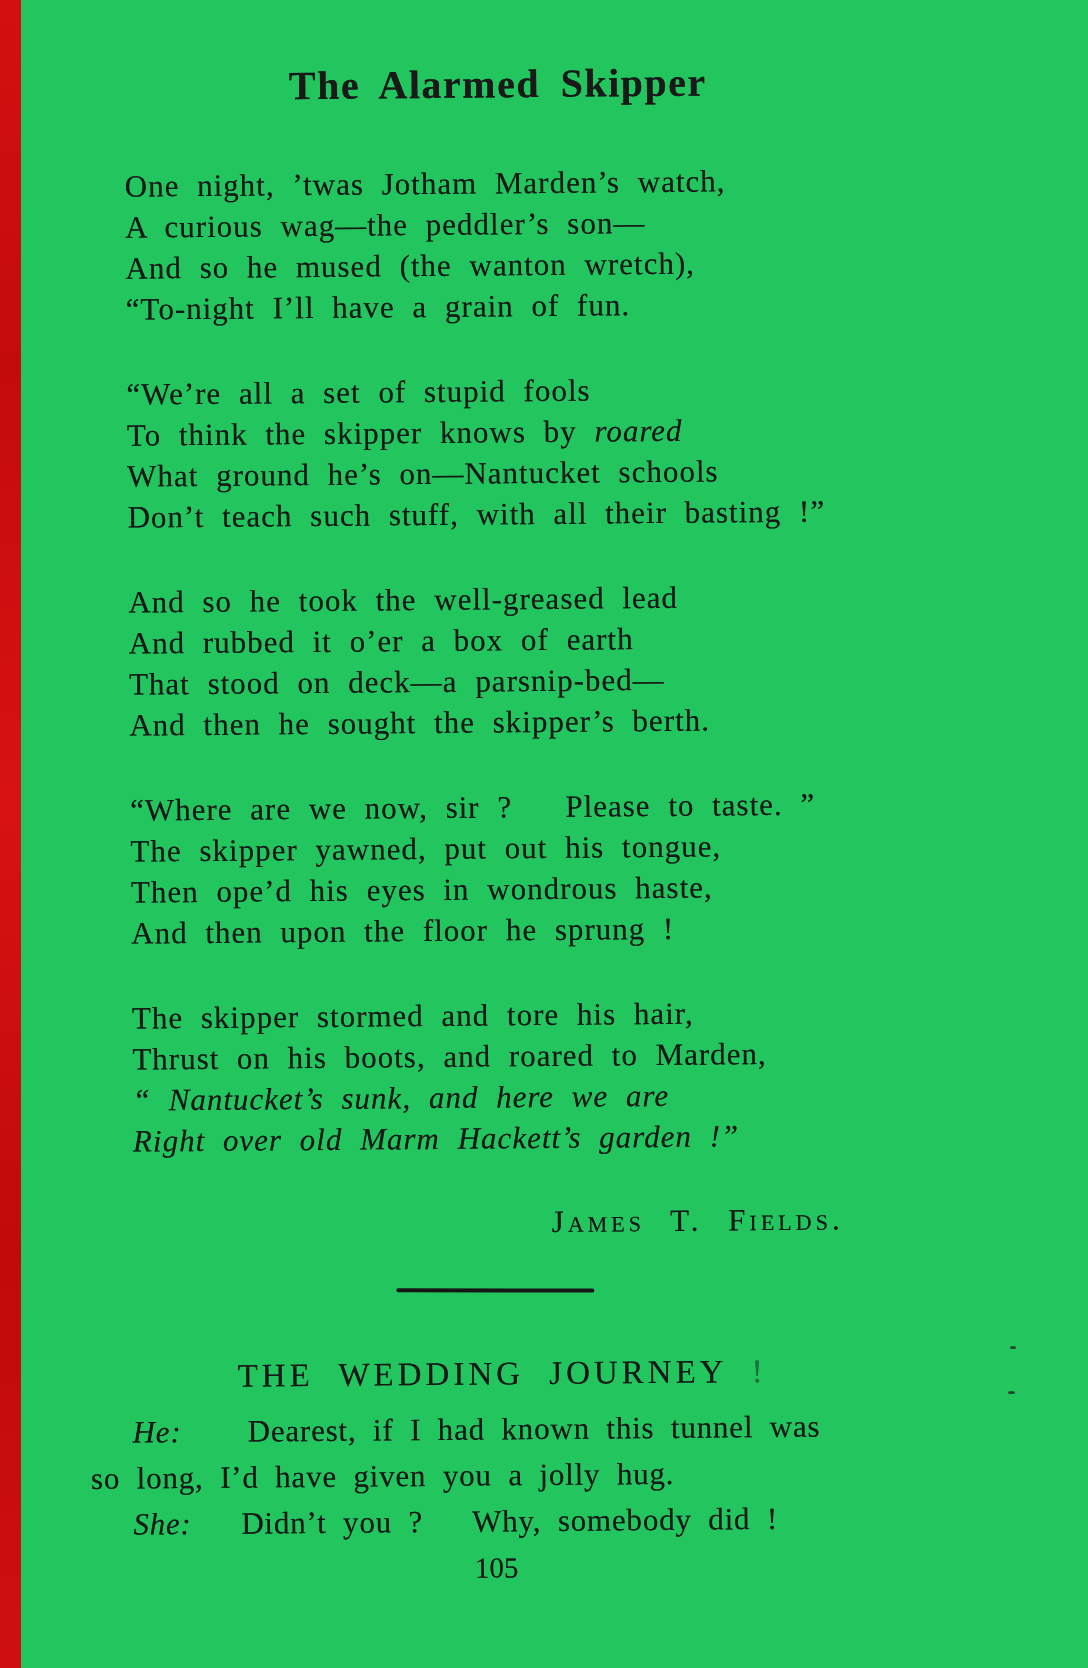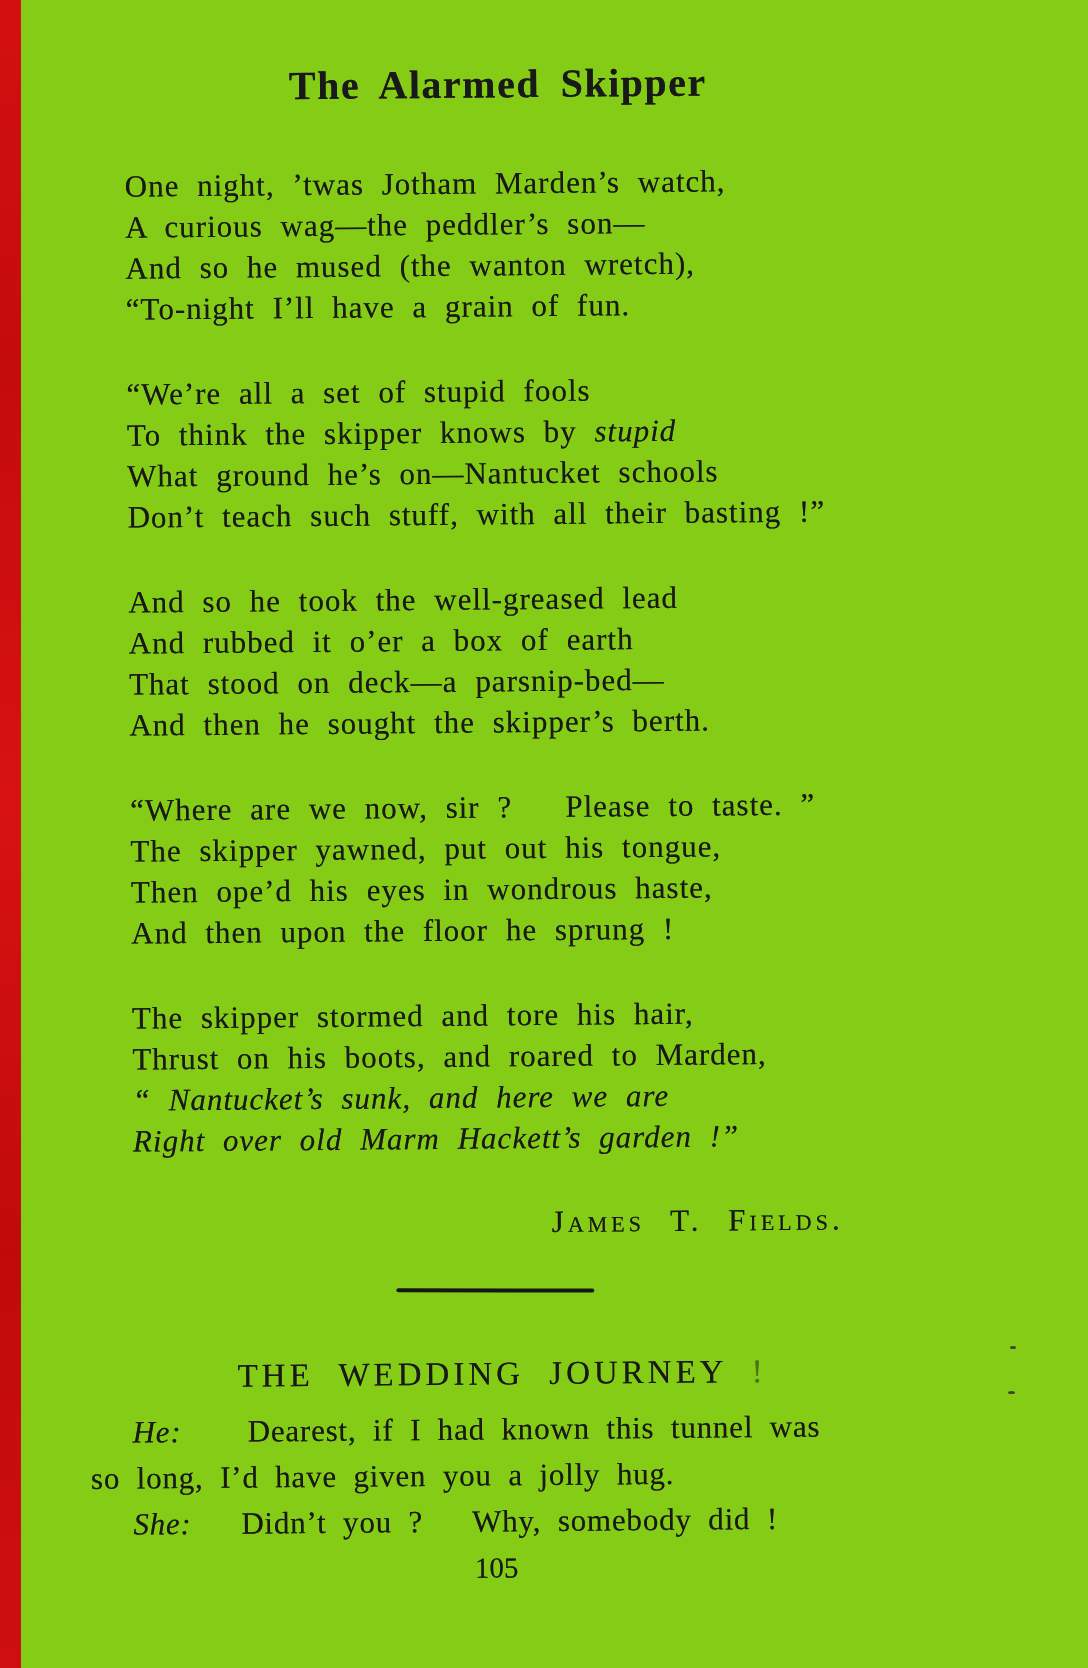--- a/index.html
+++ b/index.html
@@ -1,20 +1,20 @@
 <!DOCTYPE html>
 <html><head>
 <meta charset="utf-8">
 <style>
   html, body { margin: 0; padding: 0; background: #e9e9e9; }
   .page {
     position: relative;
     width: 1088px;
     height: 1668px;
-    background: #84cc16;
+    background: #22c55e;
     overflow: hidden;
     font-family: "Liberation Serif", "DejaVu Serif", serif;
     color: #191919;
   }
   
   .edge-strip {
     position: absolute;
     left: 0; top: 0;
     width: 21px; height: 100%;
     background: linear-gradient(180deg, #d31010 0%, #c40b0b 22%, #d81212 48%, #c00a0a 75%, #cf0f0f 100%);
@@ -111,21 +111,21 @@
 
       <div class="stanza">
         <div class="line"><span>One night, ’twas Jotham Marden’s watch,</span></div>
         <div class="line"><span>A curious wag—the peddler’s son—</span></div>
         <div class="line"><span>And so he mused (the wanton wretch),</span></div>
         <div class="line"><span>“To-night I’ll have a grain of fun.</span></div>
       </div>
 
       <div class="stanza">
         <div class="line"><span>“We’re all a set of stupid fools</span></div>
-        <div class="line"><span>To think the skipper knows by </span><span class="it">stupid</span></div>
+        <div class="line"><span>To think the skipper knows by </span><span class="it">roared</span></div>
         <div class="line"><span>What ground he’s on—Nantucket schools</span></div>
         <div class="line"><span>Don’t teach such stuff, with all their basting !”</span></div>
       </div>
 
       <div class="stanza">
         <div class="line"><span>And so he took the well-greased lead</span></div>
         <div class="line"><span>And rubbed it o’er a box of earth</span></div>
         <div class="line"><span>That stood on deck—a parsnip-bed—</span></div>
         <div class="line"><span>And then he sought the skipper’s berth.</span></div>
       </div>

